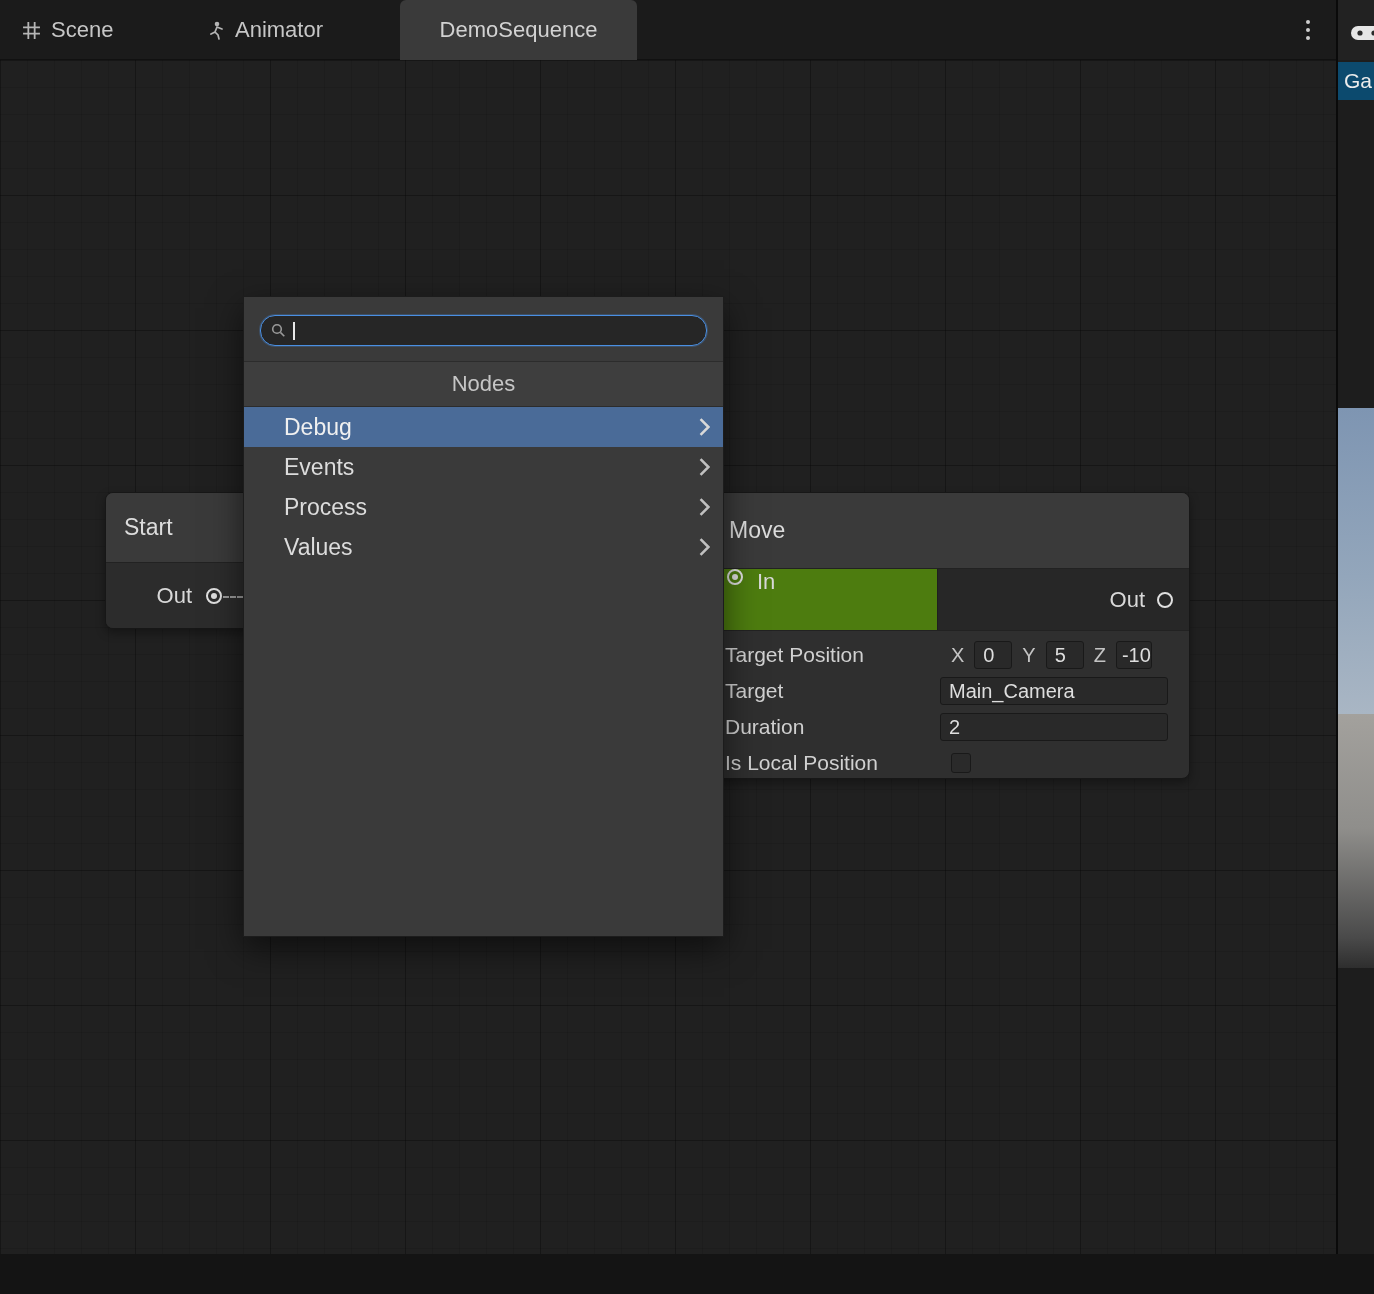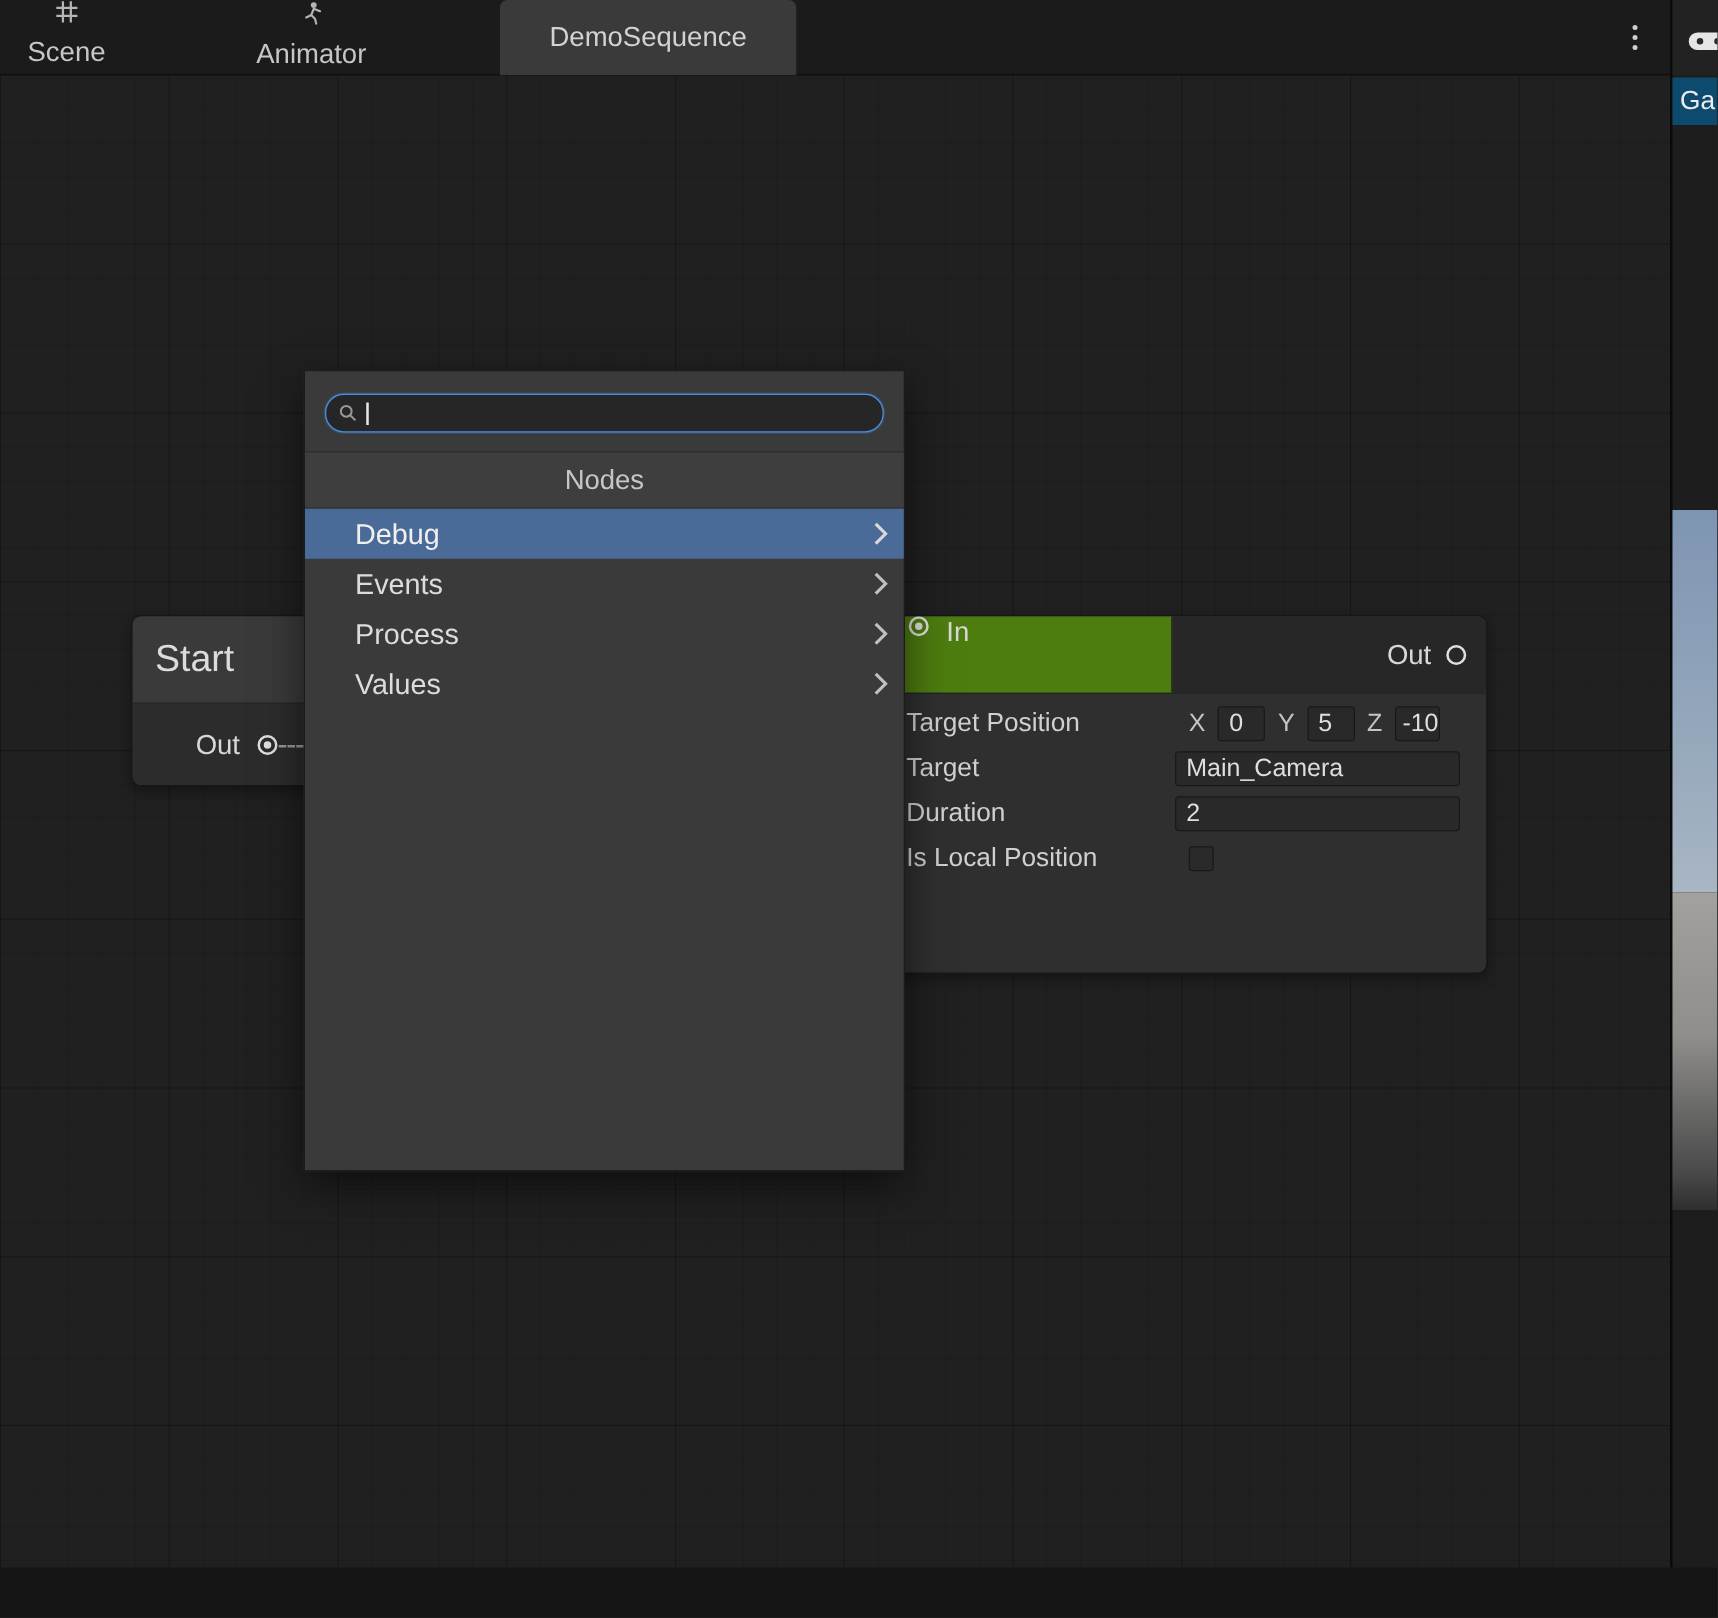--- a/index.html
+++ b/index.html
@@ -12,21 +12,21 @@
     -webkit-font-smoothing:antialiased;
   }
 
   
   .tabbar {
     position:absolute; left:0; top:0; width:1336px; height:60px;
     background:#1b1b1b; border-bottom:1px solid #111;
   }
   .tab {
     position:absolute; top:0; height:60px; display:flex; align-items:center;
-    gap:10px; font-size:22px; color:#c6c6c6; cursor:default;flex-direction:column;
+    gap:10px; font-size:22px; color:#c6c6c6; cursor:default;
   }
   .tab-scene { left:22px; }
   .tab-animator { left:205px; }
   .tab-demo {
     left:400px; width:237px; justify-content:center;
     background:#3a3a3a; border-radius:6px 6px 0 0; color:#d2d2d2;
   }
   .more-btn {
     position:absolute; left:1292px; top:0; width:32px; height:60px;
     display:flex; flex-direction:column; align-items:center; justify-content:center; gap:4px;
@@ -46,21 +46,21 @@
   }
 
   
   .node {
     position:absolute; border-radius:8px; overflow:hidden;
     border:1px solid #171717; background:#2d2d2d; z-index:2;
     box-shadow:0 4px 10px rgba(0,0,0,0.35);
   }
   .node-header {
     display:flex; align-items:center; background:#3a3a3a;
-    border-bottom:1px solid #222; color:#dcdcdc; font-size:30px;
+    border-bottom:1px solid #222; color:#dcdcdc; font-size:23px;
   }
   .start-node { left:105px; top:492px; width:150px; height:137px; }
   .start-node .node-header { height:70px; padding-left:18px; }
   .start-node .out-row {
     height:66px; display:flex; align-items:center; justify-content:flex-end;
     gap:14px; padding-right:32px; background:#2c2c2c; font-size:22px; color:#d8d8d8;
   }
   .port {
     width:16px; height:16px; border-radius:50%;
     border:2px solid #dfdfdf; position:relative; flex:0 0 auto;
@@ -196,20 +196,23 @@
     <span>Start</span>
   </div>
   <div class="out-row">
     <span>Out</span>
     <span class="port connected"></span>
   </div>
 </div>
 <div class="wire-stub"></div>
 
 <div class="node move-node">
+  <div class="node-header">
+    <span>Move</span>
+  </div>
   <div class="ports-row">
     <div class="in-half">
       <span class="port connected"></span>
       <span>In</span>
     </div>
     <div class="out-half">
       <span>Out</span>
       <span class="port"></span>
     </div>
   </div>

